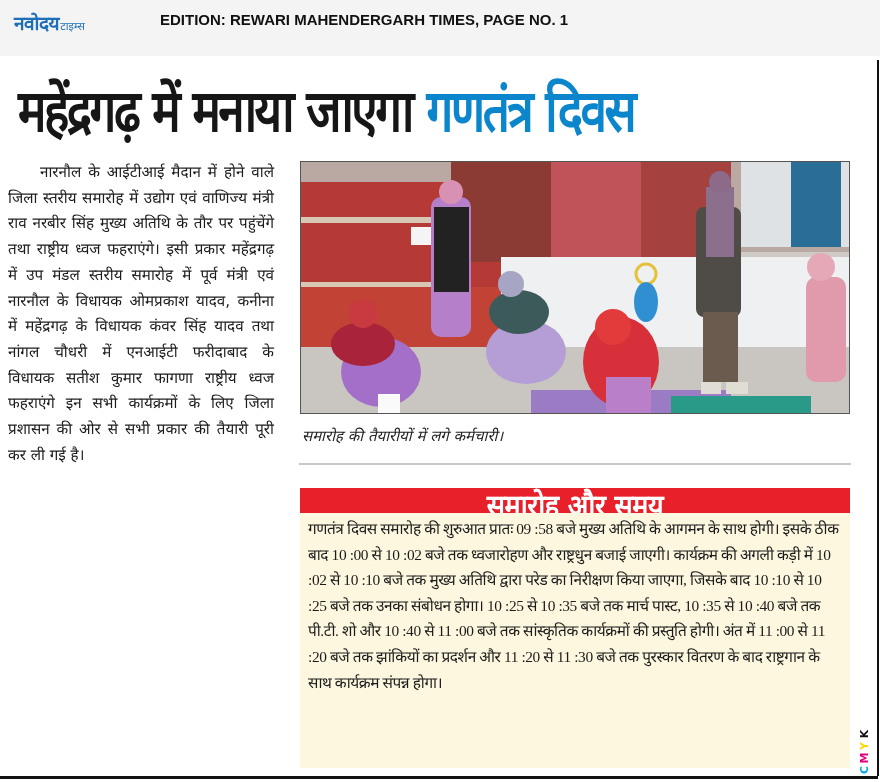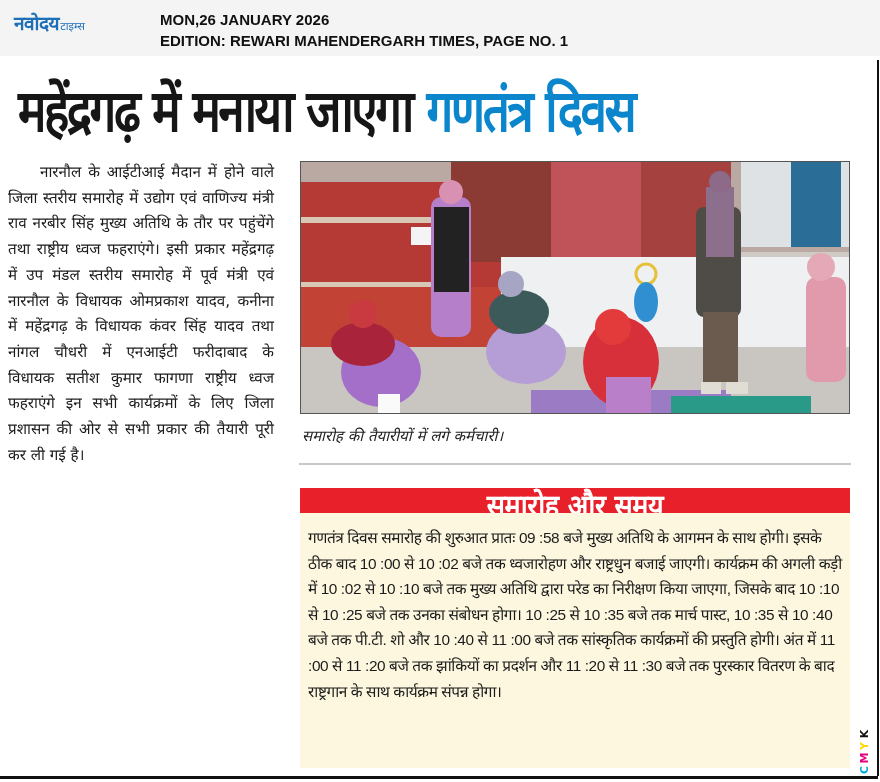--- a/index.html
+++ b/index.html
@@ -25,36 +25,35 @@
     .body-col p { text-indent: 32px; }
     .body-col p + p { margin-top: 8px; }
 
     .photo { position: absolute; left: 300px; top: 161px; width: 550px; height: 253px; border: 1px solid #555; overflow: hidden; }
     .photo svg { display: block; }
     .caption { position: absolute; left: 302px; top: 425px; font-family: "DejaVu Serif", serif; font-style: italic; font-size: 15px; color: #222; text-align: right; }
 
     .box-rule { position: absolute; left: 299px; top: 463px; width: 552px; height: 2px; background: #c8c8c8; }
     .box-header { position: absolute; left: 300px; top: 488px; width: 550px; height: 32px; background: #e8202a; display: flex; align-items: center; justify-content: center; }
     .box-header span { font-family: "DejaVu Sans", sans-serif; font-weight: bold; font-size: 30px; color: #ffffff; letter-spacing: -0.5px; transform: scaleX(0.9); display: inline-block; }
-    .box-body { position: absolute; left: 300px; top: 513px; width: 550px; height: 255px; background: #fdf7df; padding: 12px 8px 0 8px; font-family: Liberation Sans, sans-serif; font-size: 15.4px; line-height: 25.6px; color: #1b1b1b; letter-spacing: -0.4px; }
+    .box-body { position: absolute; left: 300px; top: 513px; width: 550px; height: 255px; background: #fdf7df; padding: 3px 8px 0 8px; font-family: Liberation Serif, serif; font-size: 15.4px; line-height: 25.6px; color: #1b1b1b; letter-spacing: -0.4px; }
 
     .cmyk { position: absolute; left: 856px; top: 728px; width: 18px; height: 48px; display: flex; flex-direction: column-reverse; align-items: center; font-family: "DejaVu Sans", sans-serif; font-weight: bold; font-size: 11px; line-height: 11px; }
     .cmyk span { transform: rotate(-90deg); display: block; height: 12px; }
     .c { color: #00a5e3; } .m { color: #e6007e; } .y { color: #ffd700; } .k { color: #111; }
   </style>
 </head>
 <body>
 
 <div class="masthead">
   <div class="logo">
     <span class="logo-main">नवोदय</span>
     <span class="logo-sub">टाइम्स</span>
   </div>
   <div class="edition-info">
-    <div>MON,26 JANUARY 2026</div>
     <div>EDITION: REWARI MAHENDERGARH TIMES, PAGE NO. 1</div>
   </div>
 </div>
 
 <div class="page"></div>
 <div class="right-rule"></div>
 <div class="bottom-rule"></div>
 
 <h1 class="headline">
   <span class="black">महेंद्रगढ़ में मनाया जाएगा</span>

